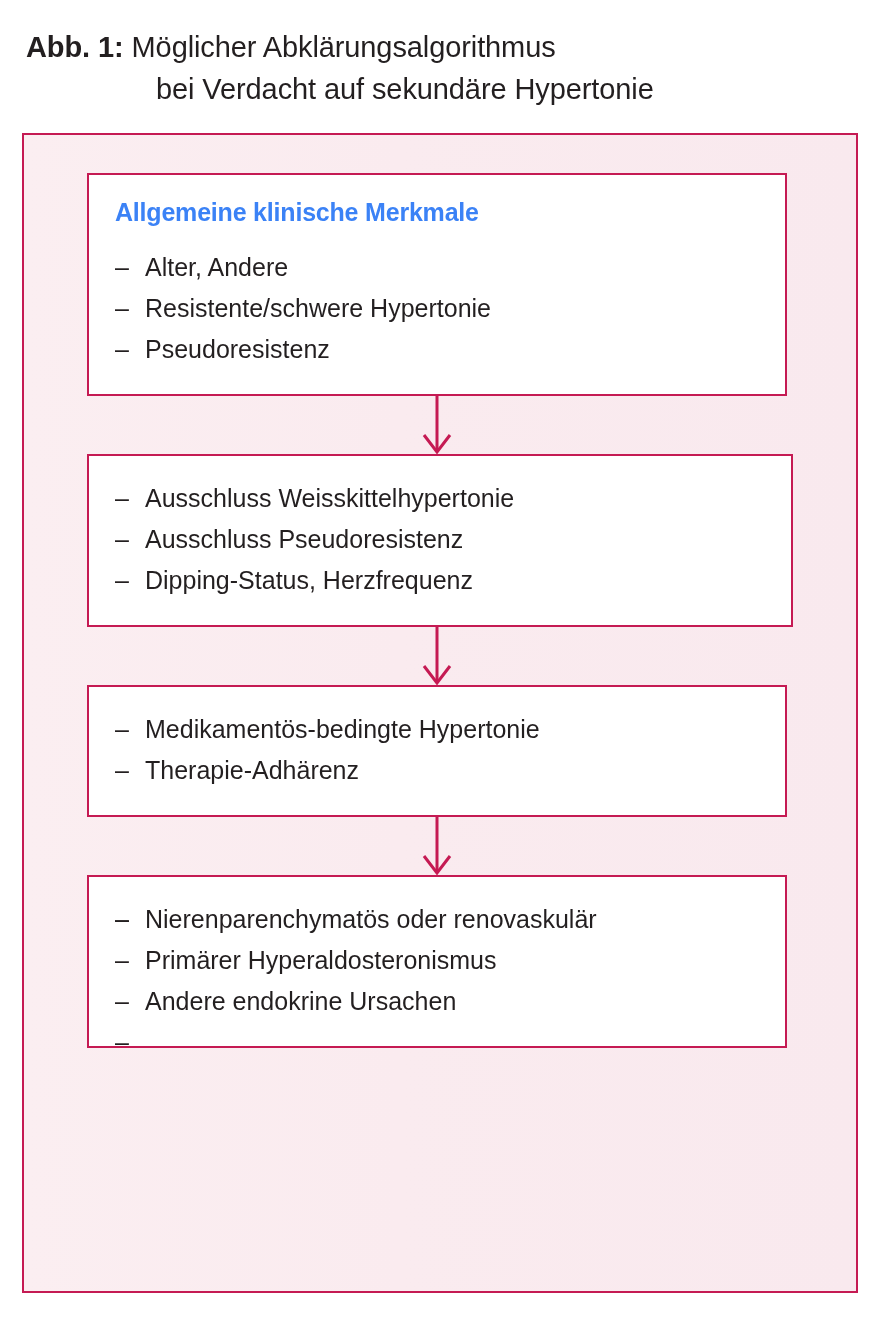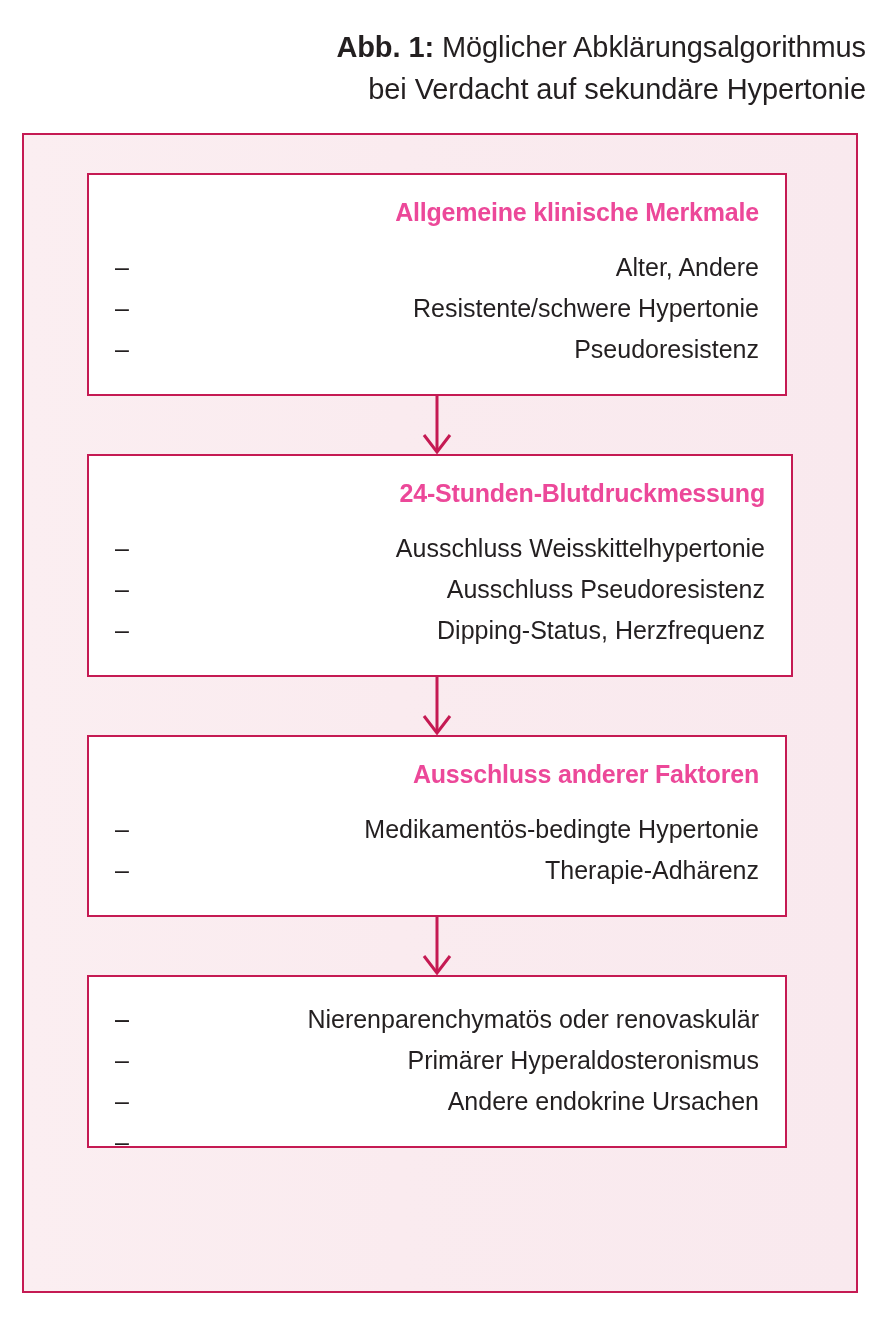--- a/index.html
+++ b/index.html
@@ -13,21 +13,20 @@
     height: 1334px;
     font-family: "Liberation Sans", "DejaVu Sans", sans-serif;
     -webkit-font-smoothing: antialiased;
     overflow: hidden;
   }
 
   .page {
     position: relative;
     width: 880px;
     height: 1066px;
-    text-align: right;
   }
 
   
   .caption {
     position: absolute;
     left: 26px;
     top: 26px;
     width: 840px;
     color: #231f20;
     font-size: 29px;
@@ -89,21 +88,21 @@
     background: radial-gradient(ellipse at 20% 20%, rgba(197,26,83,0.20), rgba(197,26,83,0) 72%);
     filter: blur(7px);
     pointer-events: none;
   }
   .step-w1 { width: 700px; }
   .step-w2 { width: 706px; }
   .step-w3 { width: 700px; }
   .step-w4 { width: 700px; }
 
   .step-title {
-    color: #ec4899;
+    color: #3b82f6;
     font-weight: bold;
     font-size: 25px;
     line-height: 30px;
     margin: 0 0 20px 0;
     letter-spacing: -0.2px;
     white-space: nowrap;
   }
 
   .step-list {
     list-style: none;
@@ -166,37 +165,35 @@
       </div>
 
       <div class="connector">
         <svg width="36" height="58" viewBox="0 0 36 58">
           <line x1="18" y1="0" x2="18" y2="55" stroke="#c51a53" stroke-width="3"></line>
           <polyline points="5,39 18,56 31,39" fill="none" stroke="#c51a53" stroke-width="3"></polyline>
         </svg>
       </div>
 
       <div class="step step-w2">
-        <div class="step-title">24-Stunden-Blutdruckmessung</div>
         <ul class="step-list">
           <li><span class="bullet-dash">–</span><span>Ausschluss Weisskittelhypertonie</span></li>
           <li><span class="bullet-dash">–</span><span>Ausschluss Pseudoresistenz</span></li>
           <li><span class="bullet-dash">–</span><span>Dipping-Status, Herzfrequenz</span></li>
         </ul>
       </div>
 
       <div class="connector">
         <svg width="36" height="58" viewBox="0 0 36 58">
           <line x1="18" y1="0" x2="18" y2="55" stroke="#c51a53" stroke-width="3"></line>
           <polyline points="5,39 18,56 31,39" fill="none" stroke="#c51a53" stroke-width="3"></polyline>
         </svg>
       </div>
 
       <div class="step step-w3">
-        <div class="step-title">Ausschluss anderer Faktoren</div>
         <ul class="step-list">
           <li><span class="bullet-dash">–</span><span>Medikamentös-bedingte Hypertonie</span></li>
           <li><span class="bullet-dash">–</span><span>Therapie-Adhärenz</span></li>
         </ul>
       </div>
 
       <div class="connector">
         <svg width="36" height="58" viewBox="0 0 36 58">
           <line x1="18" y1="0" x2="18" y2="55" stroke="#c51a53" stroke-width="3"></line>
           <polyline points="5,39 18,56 31,39" fill="none" stroke="#c51a53" stroke-width="3"></polyline>

